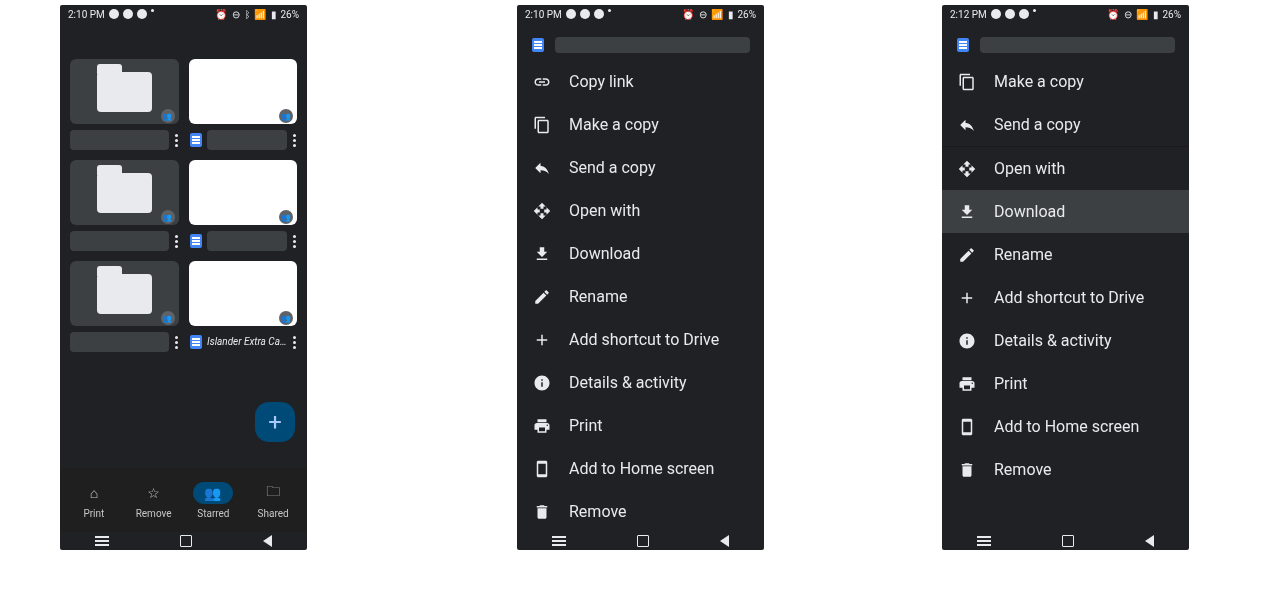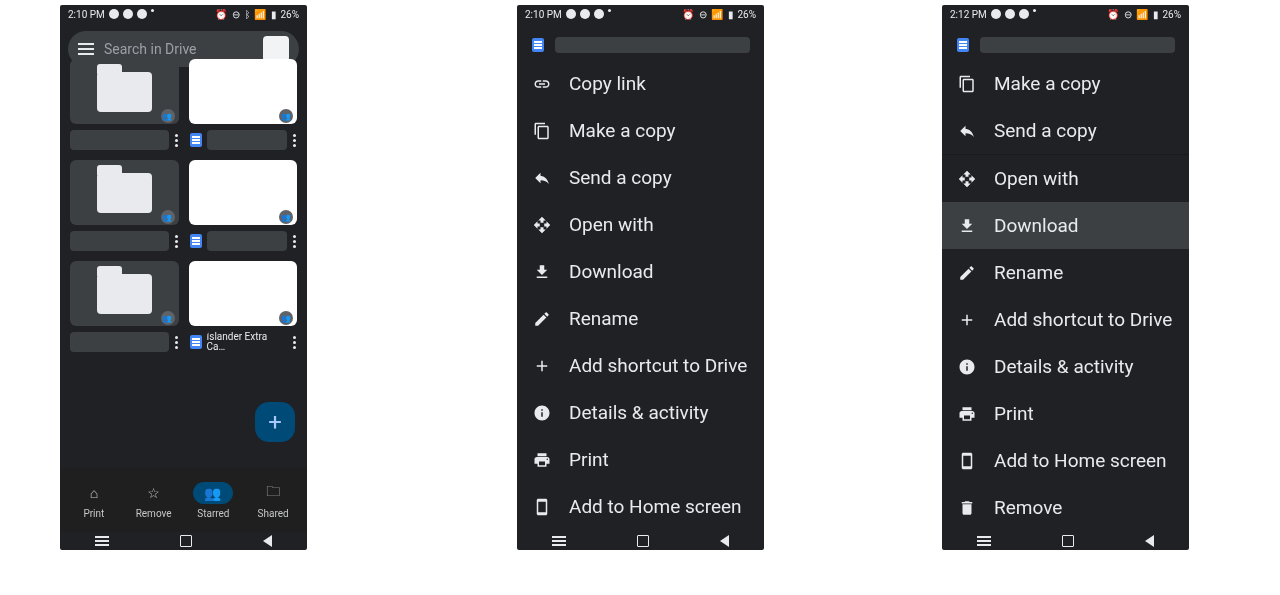--- a/index.html
+++ b/index.html
@@ -141,20 +141,21 @@
       background: #3c4043;
       border-radius: 4px;
       font-size: 11px;
       color: #e8eaed;
       display: flex;
       align-items: center;
       justify-content: center;
       overflow: hidden;
       text-align: left;
       line-height: 1;
+      font-style: italic;
     }
     .kebab { width: 4px; display: flex; flex-direction: column; gap: 2px; margin-left: 2px; }
     .kebab span { width: 3px; height: 3px; border-radius: 50%; background: #e8eaed; }
 
     .fab {
       position: absolute;
       right: 12px;
       bottom: 108px;
       width: 40px;
       height: 40px;
@@ -238,21 +239,21 @@
 
     .menu-list {
       display: flex;
       flex-direction: column;
     }
     .menu-item {
       display: flex;
       align-items: center;
       gap: 18px;
       padding: 12px 16px;
-      font-size: 19px;
+      font-size: 16px;
       color: #e8eaed;
       cursor: pointer;
     }
     .menu-item.highlighted {
       background: #3c4043;
     }
     .menu-divider {
       height: 1px;
       background: #3c4043;
       margin-left: 50px;
@@ -314,29 +315,20 @@
     <div class="status-right">
       <span>⏰</span>
       <span>⊖</span>
       <span>ᛒ</span>
       <span>📶</span>
       <span>▮</span>
       <span>26%</span>
     </div>
   </div>
 
-  <div class="search-bar">
-    <div class="hamburger">
-        <span></span>
-        <span></span>
-        <span></span>
-      </div>
-    <span class="search-placeholder">Search in Drive</span>
-    <div class="avatar-box"></div>
-  </div>
 
   <div class="scroll-wrapper1">
     <div class="grid">
 
       <div class="file-card">
         <div class="thumb-folder">
             <div class="folder-shape"></div>
           </div>
         <div class="share-badge">👥</div>
         <div class="file-row">

